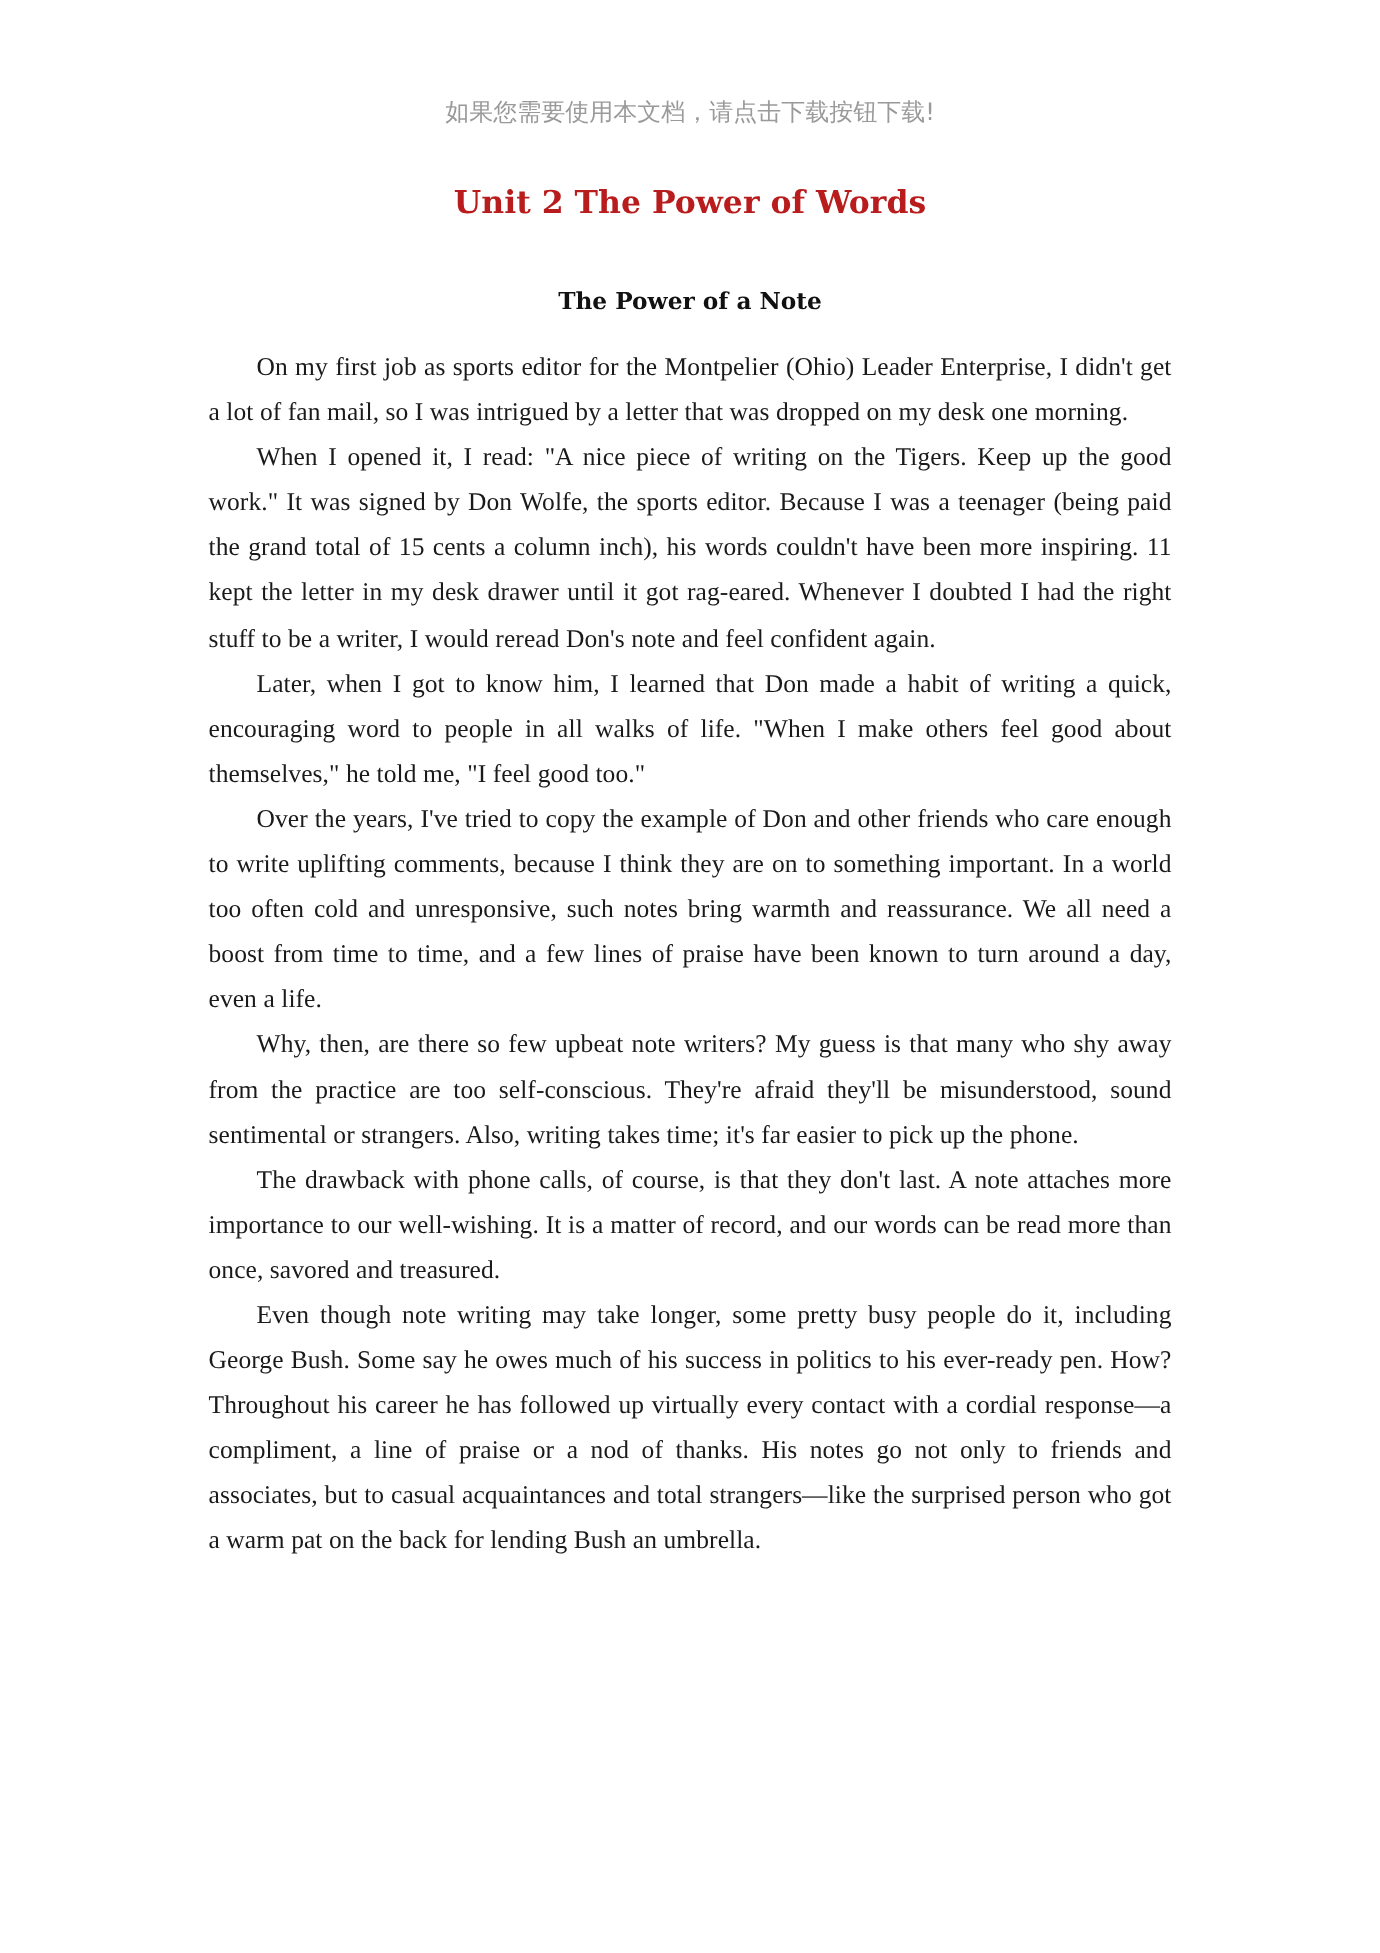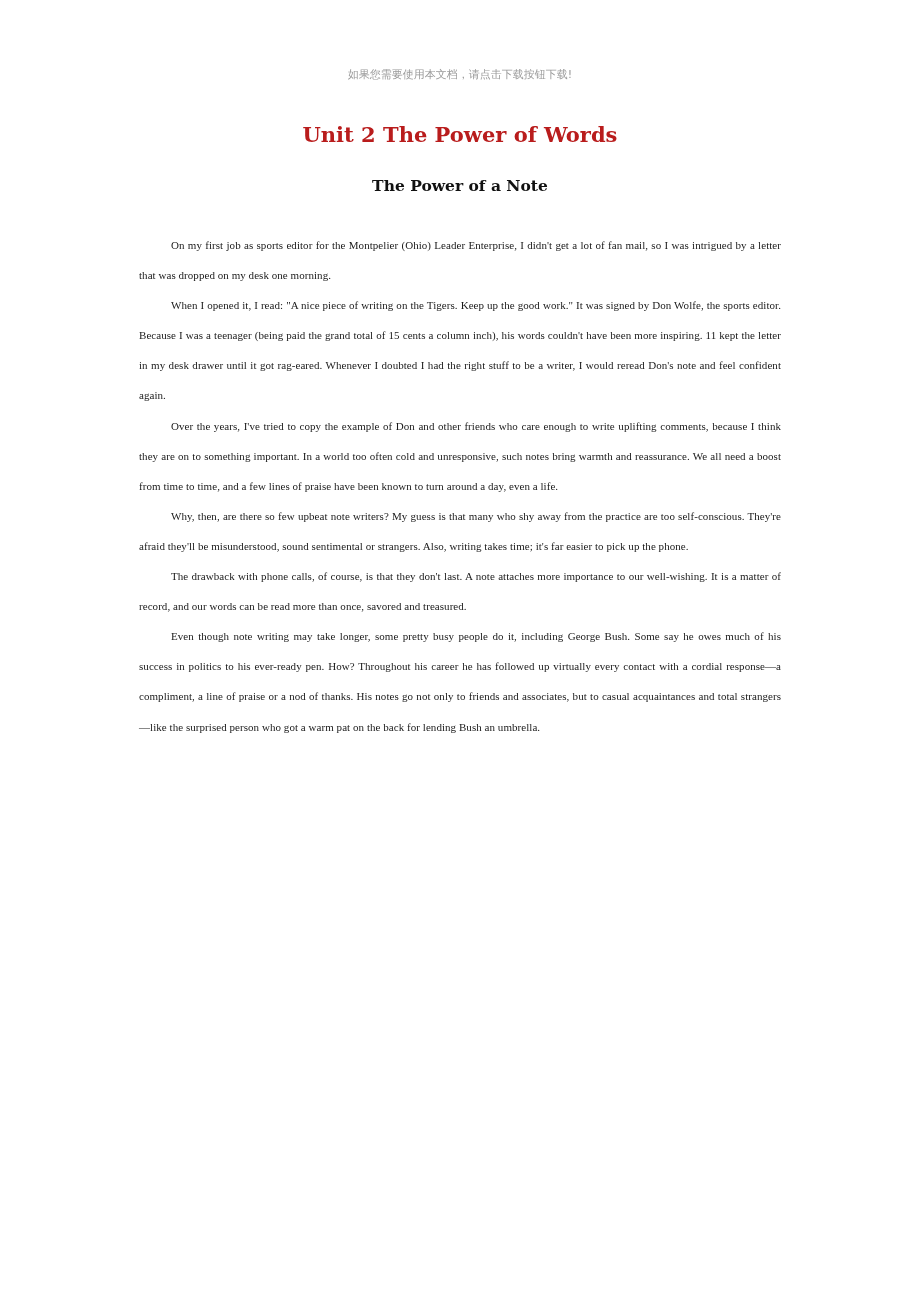--- a/index.html
+++ b/index.html
@@ -15,57 +15,57 @@
       font-family: "DejaVu Serif", "Liberation Serif", serif;
       color: #1a1a1a;
     }
     .banner {
       position: absolute;
       top: 66px;
       left: 0;
       width: 920px;
       text-align: center;
       font-family: "DejaVu Sans", sans-serif;
-      font-size: 11px;
+      font-size: 16px;
       color: #9a9a9a;
       line-height: 18px;
     }
     .title {
       position: absolute;
       top: 120px;
       left: 0;
       width: 920px;
       text-align: center;
       font-family: "DejaVu Serif", serif;
       font-weight: bold;
       font-size: 21px;
       line-height: 30px;
       color: #b91c1c;
       margin: 0;
     }
     .subtitle {
       position: absolute;
-      top: 174px;
+      top: 189px;
       left: 0;
       width: 920px;
       text-align: center;
       font-family: "DejaVu Serif", serif;
       font-weight: bold;
       font-size: 15.5px;
       line-height: 24px;
       color: #111;
       margin: 0;
     }
     .body-text {
       position: absolute;
       top: 230px;
       left: 139px;
       width: 642px;
       font-family: "Liberation Serif", serif;
-      font-size: 11px;
+      font-size: 17px;
       line-height: 30.1px;
       color: #1a1a1a;
     }
     .body-text p {
       margin: 0;
       text-indent: 32px;
       text-align: justify;
       letter-spacing: 0.05px;
     }
   </style>
@@ -74,17 +74,18 @@
 
 <div class="banner">如果您需要使用本文档，请点击下载按钮下载!</div>
 
 <h1 class="title">Unit 2 The Power of Words</h1>
 
 <h2 class="subtitle">The Power of a Note</h2>
 
 <div class="body-text">
   <p>On my first job as sports editor for the Montpelier (Ohio) Leader Enterprise, I didn't get a lot of fan mail, so I was intrigued by a letter that was dropped on my desk one morning.</p>
   <p>When I opened it, I read: "A nice piece of writing on the Tigers. Keep up the good work." It was signed by Don Wolfe, the sports editor. Because I was a teenager (being paid the grand total of 15 cents a column inch), his words couldn't have been more inspiring. 11 kept the letter in my desk drawer until it got rag-eared. Whenever I doubted I had the right stuff to be a writer, I would reread Don's note and feel confident again.</p>
+  <p>Later, when I got to know him, I learned that Don made a habit of writing a quick, encouraging word to people in all walks of life. "When I make others feel good about themselves," he told me, "I feel good too."</p>
   <p>Over the years, I've tried to copy the example of Don and other friends who care enough to write uplifting comments, because I think they are on to something important. In a world too often cold and unresponsive, such notes bring warmth and reassurance. We all need a boost from time to time, and a few lines of praise have been known to turn around a day, even a life.</p>
   <p>Why, then, are there so few upbeat note writers? My guess is that many who shy away from the practice are too self-conscious. They're afraid they'll be misunderstood, sound sentimental or strangers. Also, writing takes time; it's far easier to pick up the phone.</p>
   <p>The drawback with phone calls, of course, is that they don't last. A note attaches more importance to our well-wishing. It is a matter of record, and our words can be read more than once, savored and treasured.</p>
   <p>Even though note writing may take longer, some pretty busy people do it, including George Bush. Some say he owes much of his success in politics to his ever-ready pen. How? Throughout his career he has followed up virtually every contact with a cordial response—a compliment, a line of praise or a nod of thanks. His notes go not only to friends and associates, but to casual acquaintances and total strangers—like the surprised person who got a warm pat on the back for lending Bush an umbrella.</p>
 </div>
 
 </body></html>

